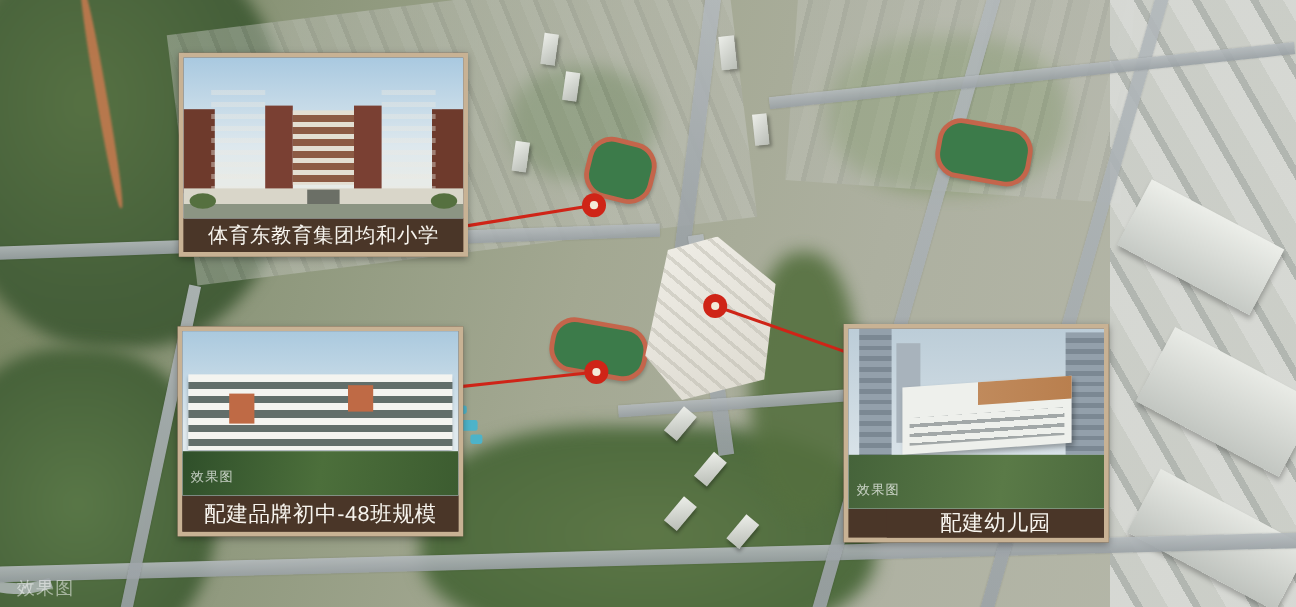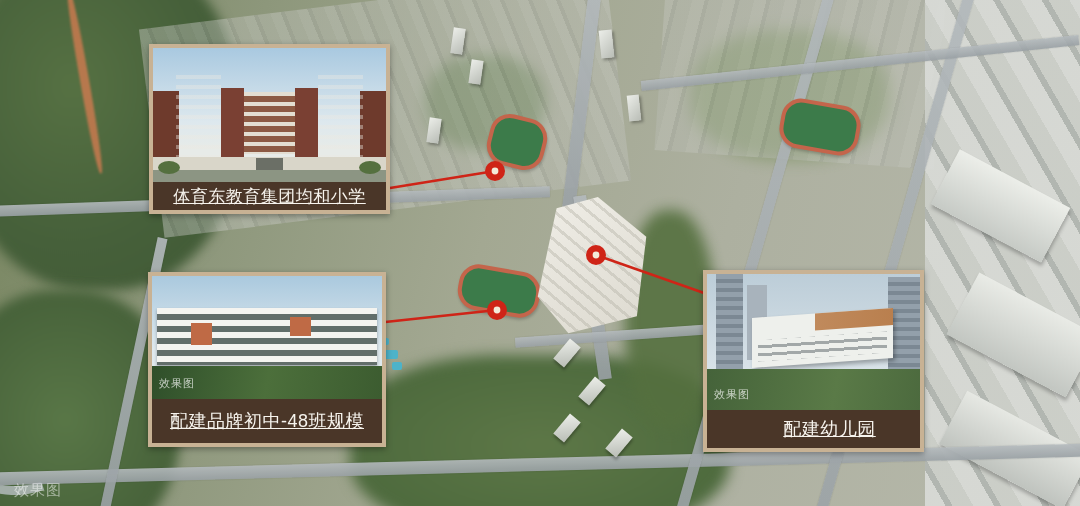--- a/index.html
+++ b/index.html
@@ -78,27 +78,27 @@
   .t8{left:612px;top:430px;width:14px;height:26px;transform:rotate(40deg);}
   .t9{left:428px;top:118px;width:12px;height:25px;transform:rotate(8deg);}
   
   .overlay-svg{position:absolute;left:0;top:0;z-index:5;pointer-events:none;}
   
   .inset{position:absolute;z-index:8;border:4px solid var(--frame-tan,#c8b294);
     background:#4a3628;display:flex;flex-direction:column;box-shadow:0 2px 6px rgba(0,0,0,.35);}
   .inset .photo{position:relative;flex:1;overflow:hidden;background:#9db3c4;}
   .inset .bar{display:flex;align-items:center;justify-content:center;
     background:var(--label-brown,#4a3628);color:var(--text-light,#f7f4ee);
-    font-size:18px;letter-spacing:.5px;white-space:nowrap;text-decoration:underline;}
+    font-size:18px;letter-spacing:.5px;white-space:nowrap;}
   .inset1{left:149px;top:44px;width:241px;height:170px;}
   .inset1 .bar{height:28px;font-size:17px;}
   .inset2{left:148px;top:272px;width:238px;height:175px;}
-  .inset2 .bar{height:44px;}
+  .inset2 .bar{height:30px;}
   .inset3{left:703px;top:270px;width:221px;height:182px;}
-  .inset3 .bar{height:38px;margin-left:32px;}
+  .inset3 .bar{height:24px;margin-left:32px;}
   .photo-el{position:absolute;}
   
   .p1-sky{inset:0;background:linear-gradient(#a9c9e0 0%,#dde8ee 55%,#e7ebe8 75%);}
   .p1-bldg{background:linear-gradient(180deg,#95503c,#7c4233);}
   .p1-win{background-image:repeating-linear-gradient(180deg,rgba(235,233,226,.4) 0 4px,rgba(0,0,0,0) 4px 10px);}
   .p1-far-l{left:0;top:32%;width:11%;height:52%;background:#6e3a2c;}
   .p1-far-r{right:0;top:32%;width:11%;height:52%;background:#6e3a2c;}
   .p1-tower-l{left:10%;top:20%;width:19%;height:62%;}
   .p1-tower-r{right:10%;top:20%;width:19%;height:62%;}
   .p1-wing-l{left:29%;top:30%;width:10%;height:52%;background:#7a4033;}

